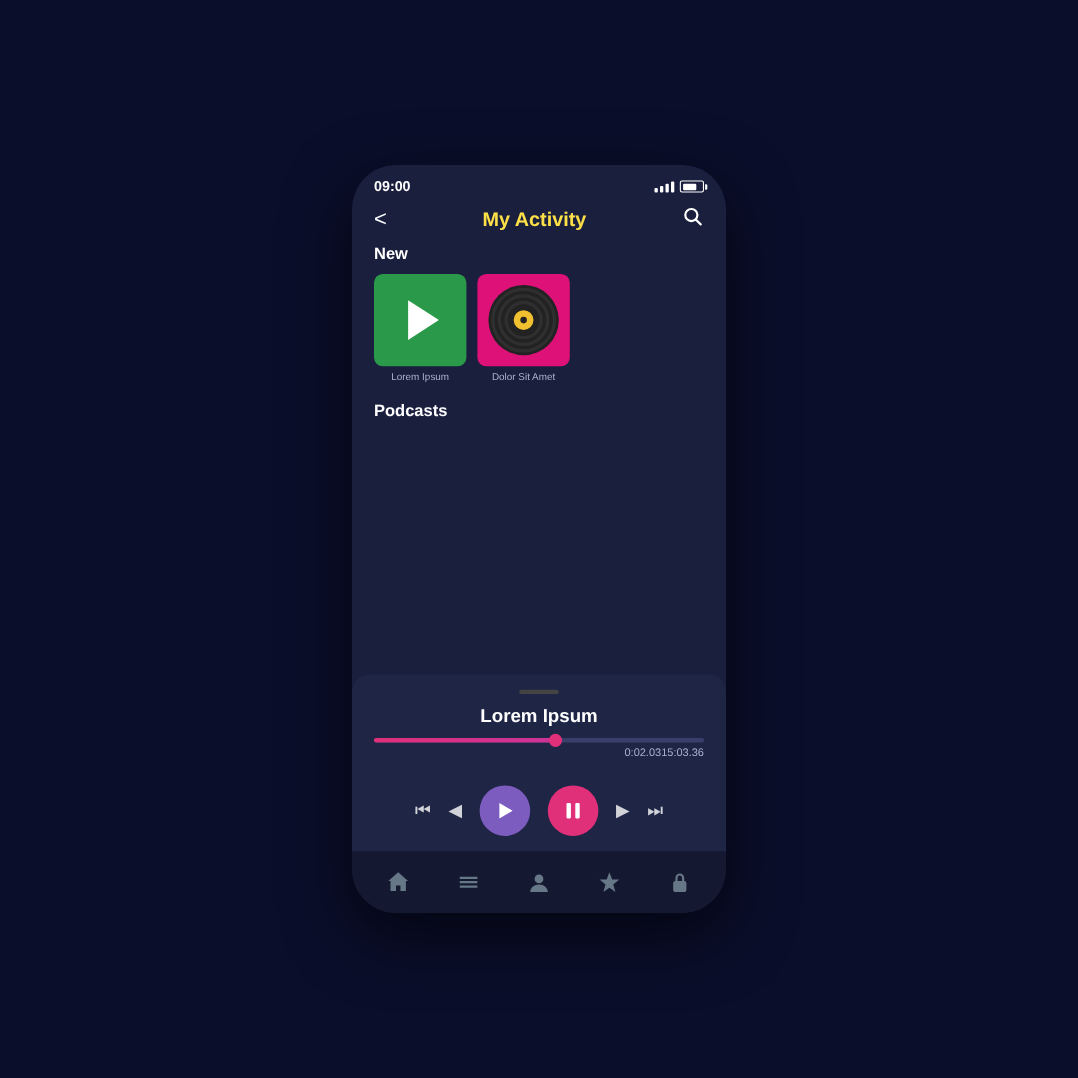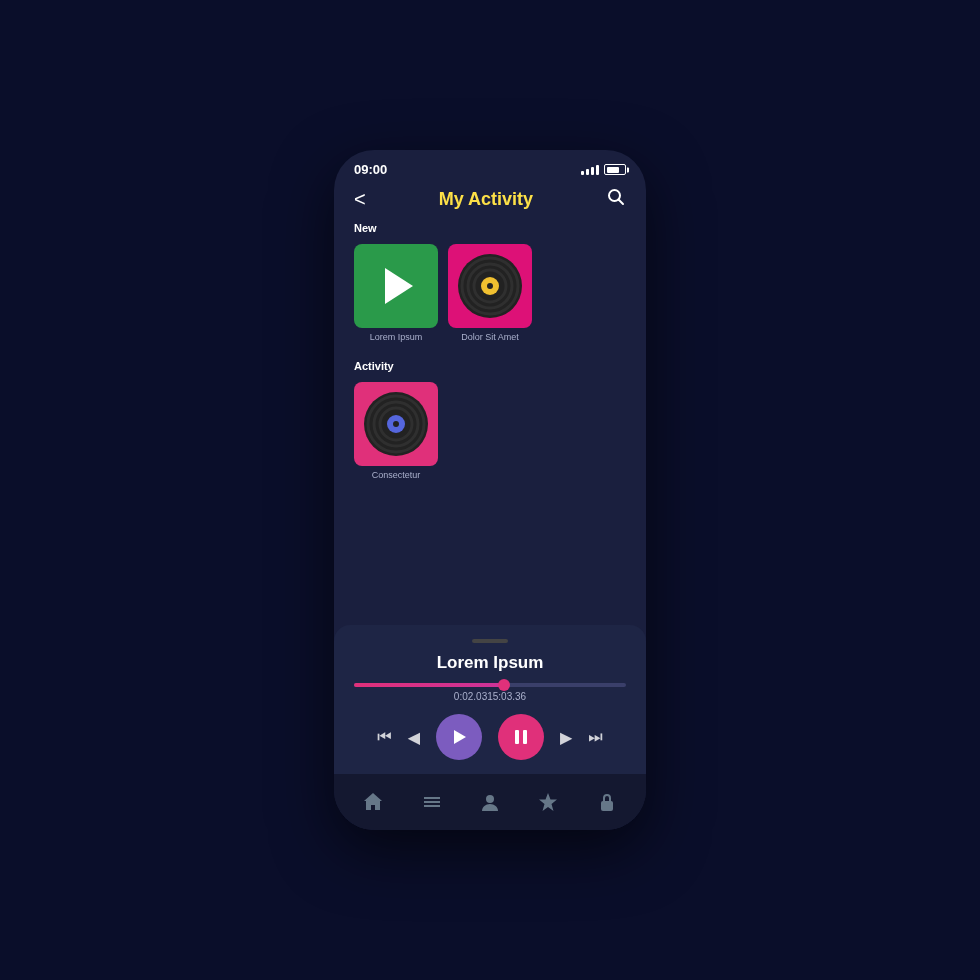--- a/index.html
+++ b/index.html
@@ -8,21 +8,21 @@
       height: 980px;
       background-color: #0a0e2a;
       display: flex;
       align-items: center;
       justify-content: center;
       font-family: -apple-system, BlinkMacSystemFont, 'Segoe UI', sans-serif;
       overflow: hidden;
     }
 
     .phone {
-      width: 312px;
+      width: 340px;
       height: 680px;
       background-color: #1a1f3e;
       border-radius: 40px;
       overflow: hidden;
       position: relative;
       box-shadow: 0 20px 60px rgba(0,0,0,0.6);
     }
 
     
     .status-bar {
@@ -141,21 +141,21 @@
       border: 1.5px solid #ccaa00;
     }
 
     
     .content {
       padding: 0 20px;
       overflow-y: hidden;
     }
 
     .section-title {
-      font-size: 11px;
+      font-size: 15px;
       font-weight: 600;
       color: white;
       margin-bottom: 10px;
     }
 
     
     .album-grid {
       display: flex;
       gap: 10px;
       margin-bottom: 18px;
@@ -256,24 +256,24 @@
       height: 12px;
       background: #e0307a;
       border-radius: 50%;
       position: absolute;
       top: 50%;
       left: 55%;
       transform: translate(-50%, -50%);
     }
     .time-labels {
       display: flex;
-      justify-content: center;
+      justify-content: flex-end;
       font-size: 10px;
       color: #aab0cc;
-      margin-bottom: 12px;
+      margin-bottom: 24px;
     }
     .player-controls {
       display: flex;
       align-items: center;
       justify-content: center;
       gap: 16px;
     }
     .ctrl-btn {
       color: white;
       font-size: 16px;
@@ -380,38 +380,23 @@
               <circle cx="42" cy="42" r="3" fill="#222"></circle>
             </svg>
           </div>
         </div>
         <div class="album-label">Dolor Sit Amet</div>
       </div>
 
 
     </div>
 
-    <div class="section-title">Activity</div>
+    <div class="section-title">Podcasts</div>
     <div class="album-grid">
 
-      <div class="album-wrapper">
-        <div class="album-card" style="background:#e0307a;">
-          <div class="vinyl">
-            <svg width="84" height="84" viewBox="0 0 84 84">
-              <circle cx="42" cy="42" r="32" fill="#222"></circle>
-              <circle cx="42" cy="42" r="28" fill="none" stroke="rgba(255,255,255,0.06)" stroke-width="3"></circle>
-              <circle cx="42" cy="42" r="22" fill="none" stroke="rgba(255,255,255,0.06)" stroke-width="3"></circle>
-              <circle cx="42" cy="42" r="16" fill="none" stroke="rgba(255,255,255,0.06)" stroke-width="3"></circle>
-              <circle cx="42" cy="42" r="9" fill="#5566dd"></circle>
-              <circle cx="42" cy="42" r="3" fill="#222"></circle>
-            </svg>
-          </div>
-        </div>
-        <div class="album-label">Consectetur</div>
-      </div>
 
 
 
     </div>
 
   </div>
 
   <div class="player-bar">
     <div class="player-drag"></div>
     <div class="player-title">Lorem Ipsum</div>

